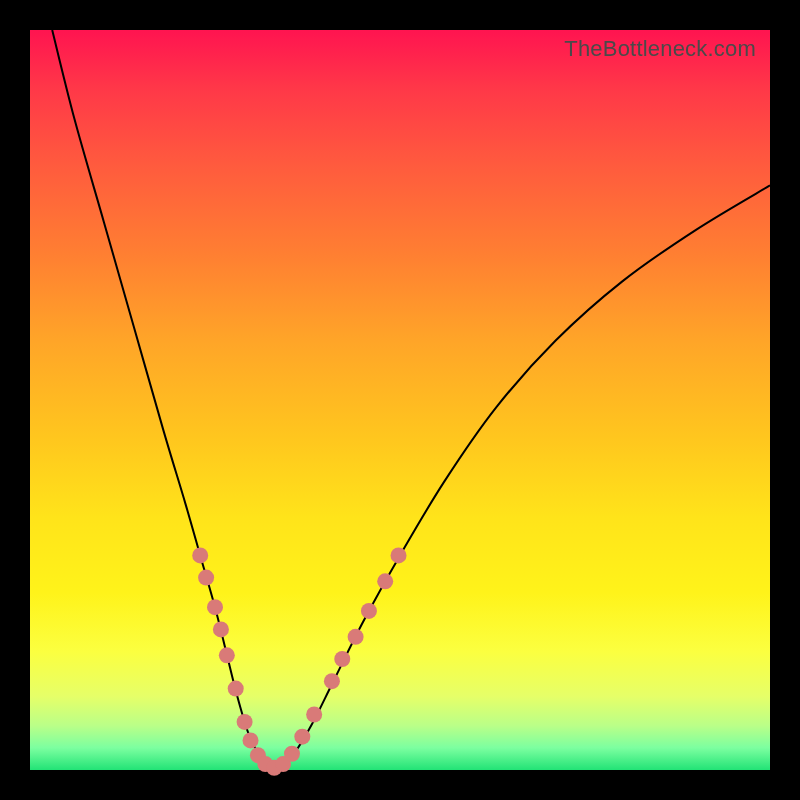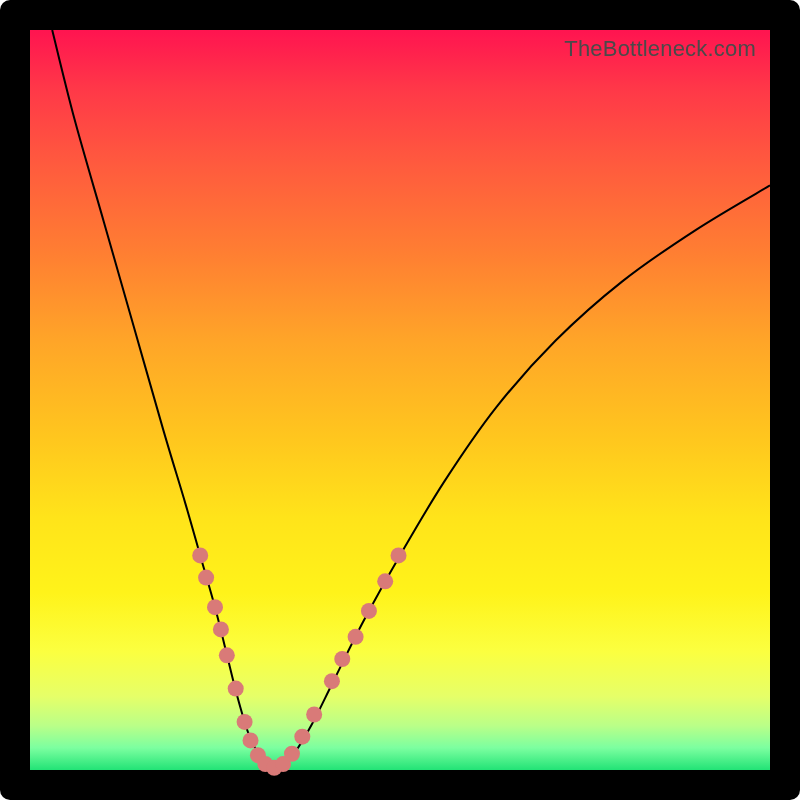--- a/index.html
+++ b/index.html
@@ -2,21 +2,20 @@
 <html><head>
 <meta charset="utf-8">
 <style>
   * { margin: 0; padding: 0; box-sizing: border-box; }
   html, body { width: 800px; height: 800px; overflow: hidden; }
   .frame {
     width: 800px;
     height: 800px;
     background: #000;
     position: relative;
-    border-radius: 10px;
   }
   .plot {
     position: absolute;
     left: 30px;
     top: 30px;
     width: 740px;
     height: 740px;
     background: linear-gradient(to bottom,
       #ff1450 0%,
       #ff3848 8%,

